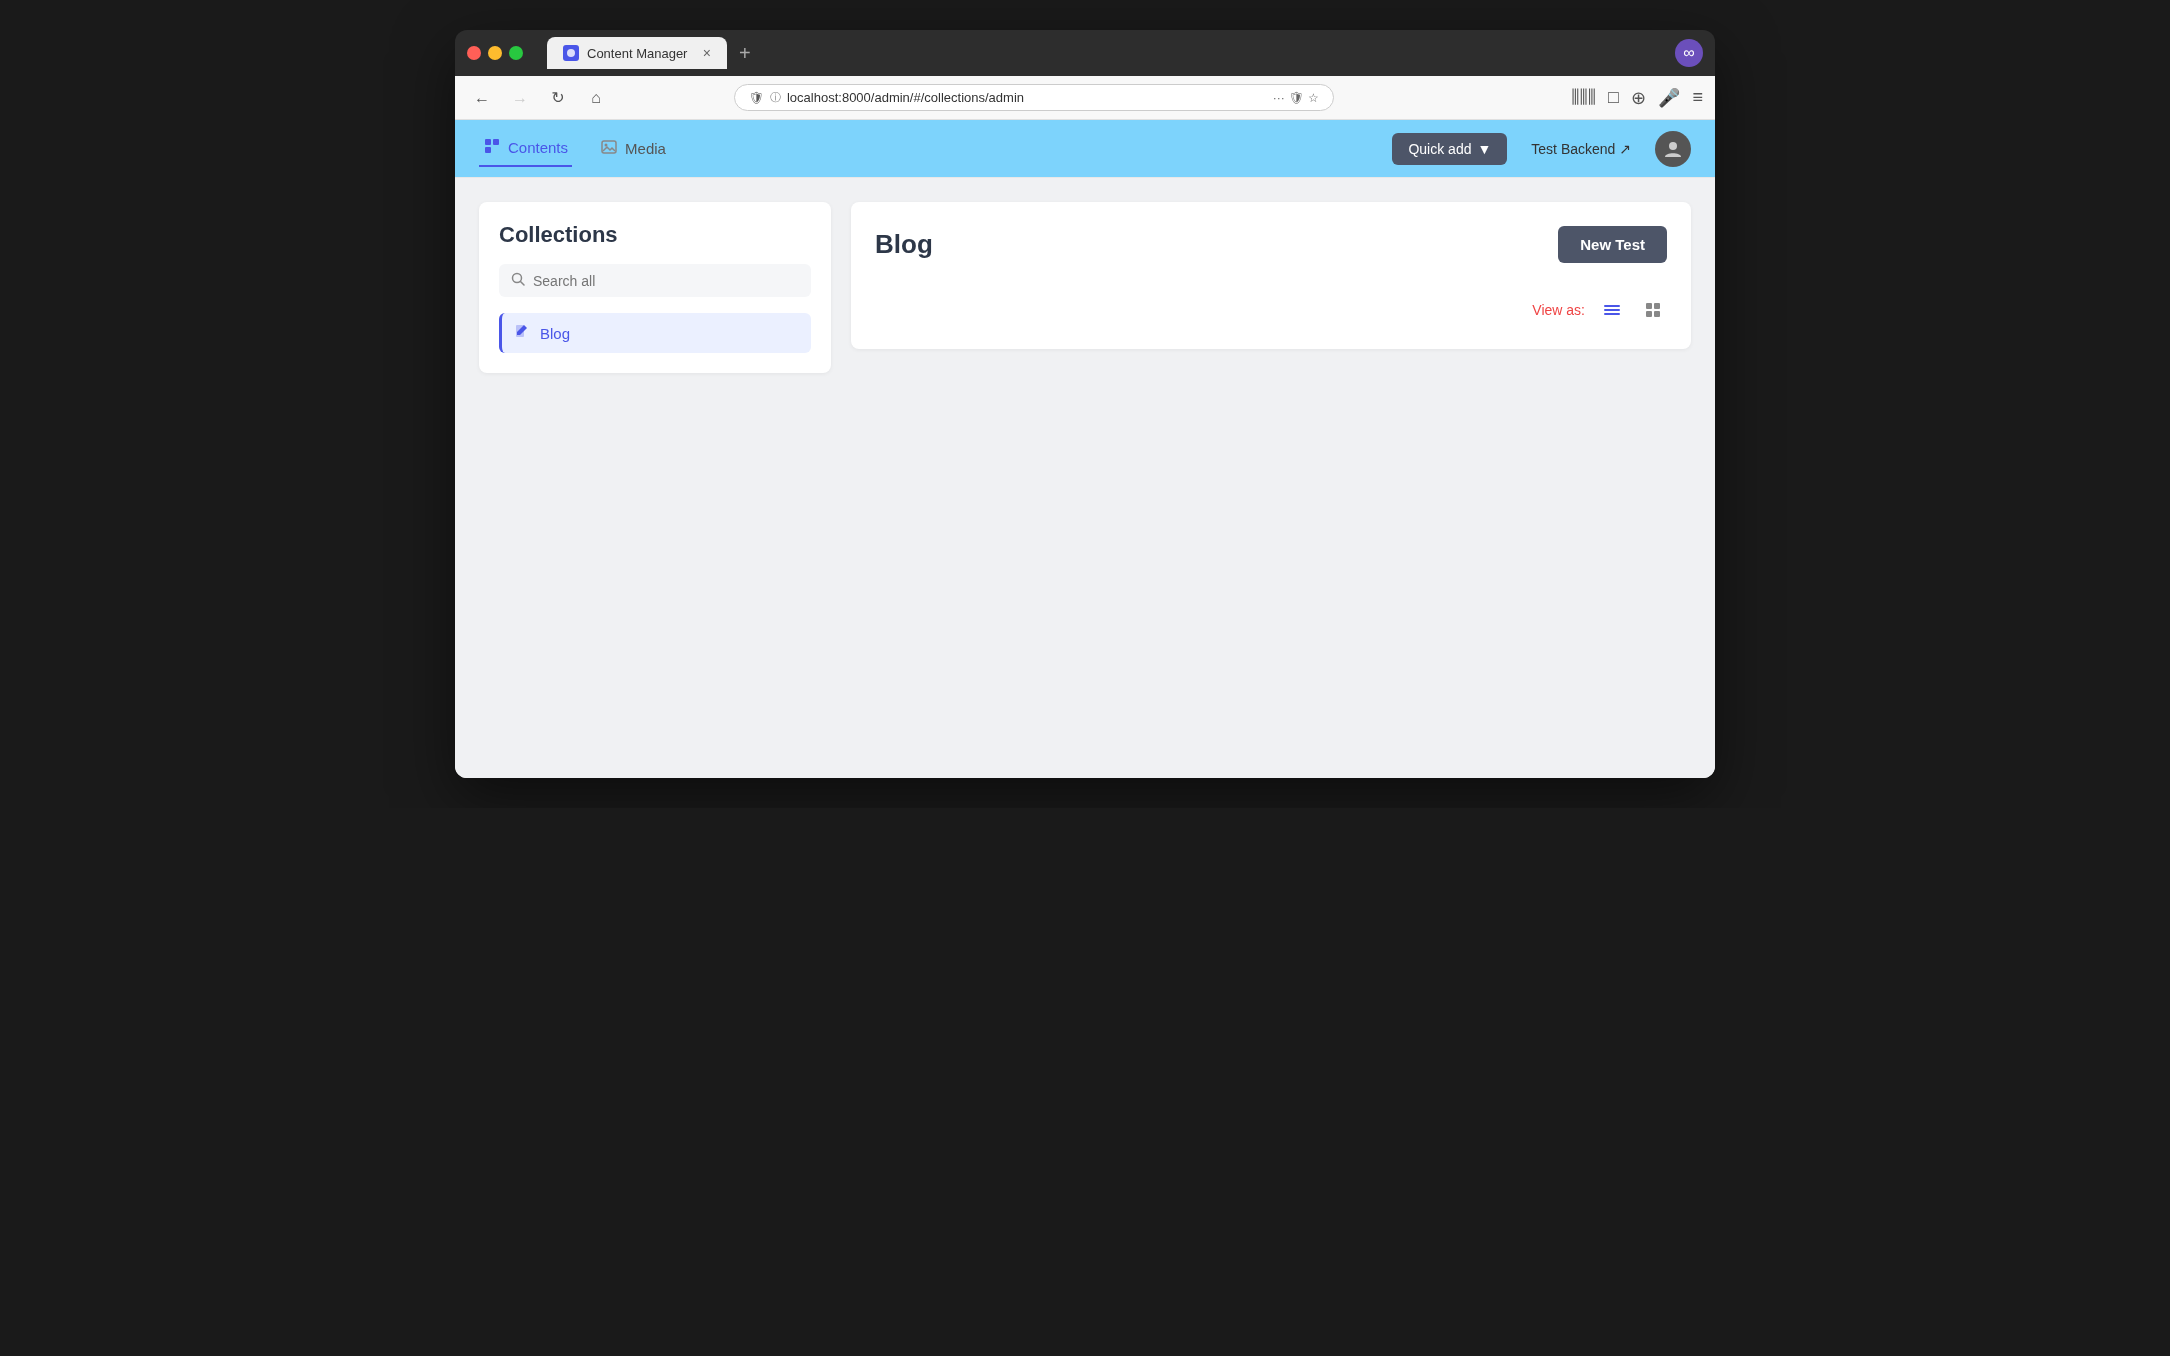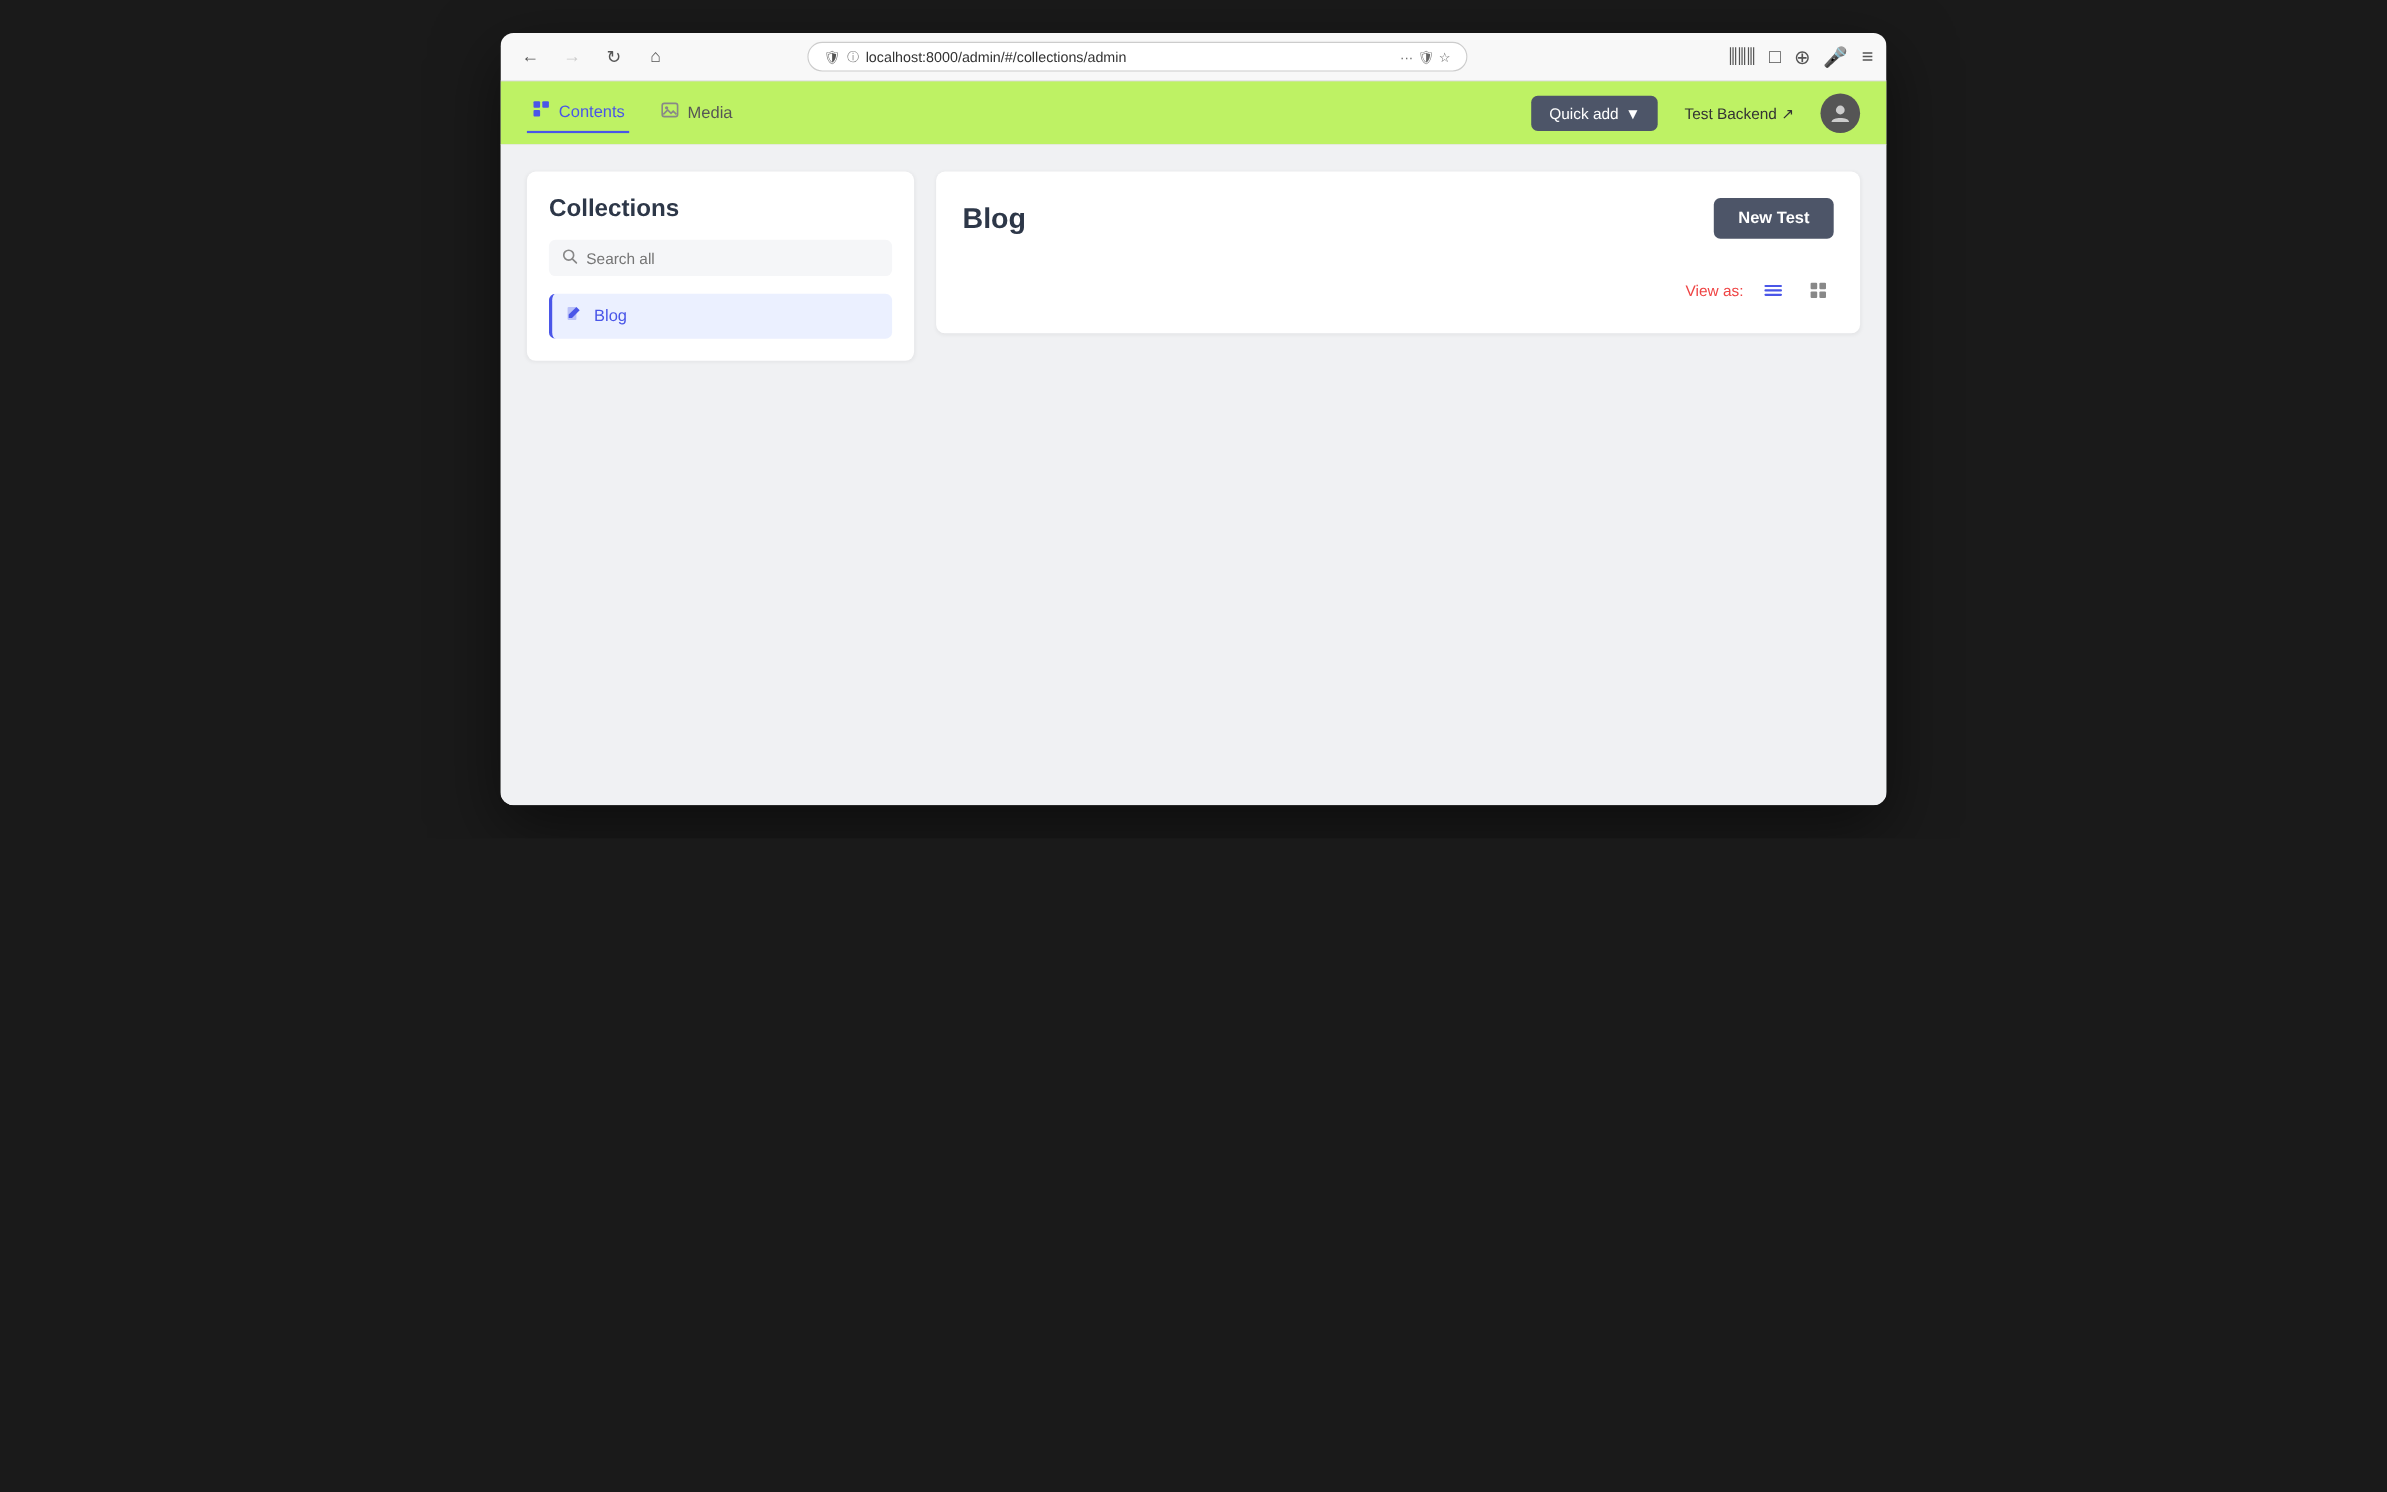--- a/index.html
+++ b/index.html
@@ -153,21 +153,21 @@
       font-size: 18px;
     }
 
     
     .app-content {
       background: white;
     }
 
     
     .app-nav {
-      background: #bef264;
+      background: #7dd3fc;
       border-bottom: 1px solid #e8e8e8;
       padding: 0 24px;
       display: flex;
       align-items: center;
       height: 58px;
       gap: 24px;
     }
 
     .nav-item {
       display: flex;
@@ -357,20 +357,40 @@
     .view-btn.active svg line {
       fill: #4a56e8;
       stroke: #4a56e8;
     }
   </style>
 </head>
 <body>
 
 <div class="browser-window">
 
+  <div class="title-bar">
+    <div class="traffic-lights">
+      <div class="traffic-light tl-red"></div>
+      <div class="traffic-light tl-yellow"></div>
+      <div class="traffic-light tl-green"></div>
+    </div>
+    <div class="tabs-bar">
+      <div class="browser-tab">
+        <div class="tab-favicon">
+          <svg width="10" height="10" viewBox="0 0 10 10">
+            <circle cx="5" cy="5" r="4" fill="white" opacity="0.8"></circle>
+          </svg>
+        </div>
+        <span>Content Manager</span>
+        <span class="tab-close">×</span>
+      </div>
+      <span class="tab-new">+</span>
+    </div>
+    <div class="browser-profile">∞</div>
+  </div>
 
   <div class="address-bar">
     <button class="nav-btn">←</button>
     <button class="nav-btn disabled">→</button>
     <button class="nav-btn">↻</button>
     <button class="nav-btn">⌂</button>
 
     <div class="url-bar">
       <span class="url-shield">🛡</span>
       <span class="url-info">ⓘ</span>

